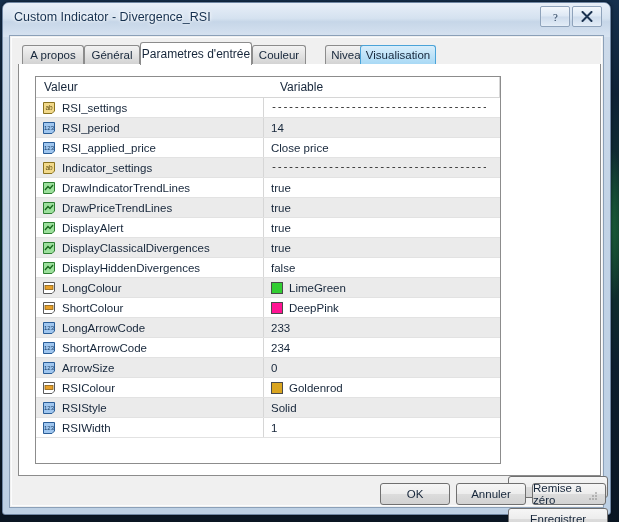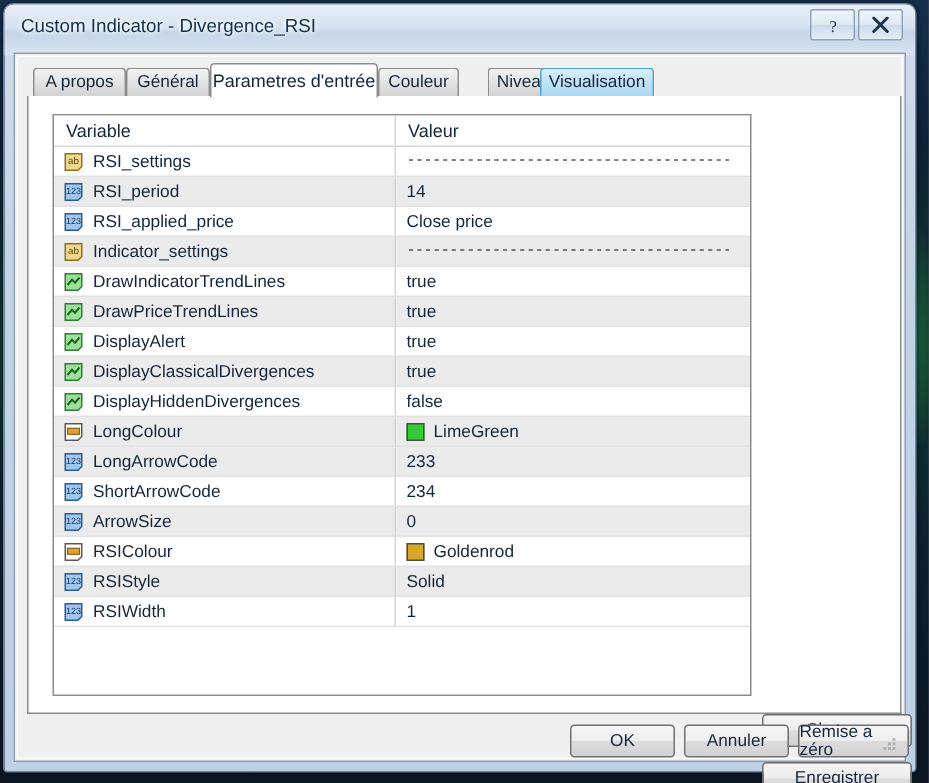--- a/index.html
+++ b/index.html
@@ -292,22 +292,22 @@
           </div>
         <div class="tab hot" style="left: 342px; width: 76px;">
             <span>Visualisation</span>
           </div>
       </div>
 
       <div id="panel">
 
         <div id="table-wrap">
           <div id="thead">
+            <div class="th col-val">Valeur</div>
             <div class="th col-var">Variable</div>
-            <div class="th col-val">Valeur</div>
           </div>
           <div id="tbody">
               <div class="trow odd">
                 <div class="cell-var">
                   <svg class="icon" viewBox="0 0 14 14">
                     <path d="M1.5 1.5 H12.5 V10 L10 12.5 H1.5 Z" fill="#f2d98a" stroke="#8a7320" stroke-width="1"></path>
                     <text x="7" y="8.6" text-anchor="middle" font-family="Liberation Sans, sans-serif" font-size="6.5" fill="#5a4a10">ab</text>
                   </svg>
                   <span>RSI_settings</span>
                 </div>
@@ -415,20 +415,33 @@
                 <div class="cell-var">
                   <svg class="icon" viewBox="0 0 14 14">
                     <path d="M1.5 1.5 H12.5 V10 L10 12.5 H1.5 Z" fill="#ffffff" stroke="#5a5a5a" stroke-width="1"></path>
                     <rect x="3" y="4.5" width="8" height="4" fill="#e8a02a" stroke="#8a5f10" stroke-width="0.8"></rect>
                   </svg>
                   <span>LongColour</span>
                 </div>
                 <div class="cell-val">
                   <span class="swatch" style="background: rgb(50, 205, 50);"></span>
                   <span>LimeGreen</span>
+                </div>
+              </div>
+              <div class="trow odd">
+                <div class="cell-var">
+                  <svg class="icon" viewBox="0 0 14 14">
+                    <path d="M1.5 1.5 H12.5 V10 L10 12.5 H1.5 Z" fill="#ffffff" stroke="#5a5a5a" stroke-width="1"></path>
+                    <rect x="3" y="4.5" width="8" height="4" fill="#e8a02a" stroke="#8a5f10" stroke-width="0.8"></rect>
+                  </svg>
+                  <span>ShortColour</span>
+                </div>
+                <div class="cell-val">
+                  <span class="swatch" style="background: rgb(255, 20, 147);"></span>
+                  <span>DeepPink</span>
                 </div>
               </div>
               <div class="trow even">
                 <div class="cell-var">
                   <svg class="icon" viewBox="0 0 14 14">
                     <path d="M1.5 1.5 H12.5 V10 L10 12.5 H1.5 Z" fill="#9fc6ef" stroke="#2a5d96" stroke-width="1"></path>
                     <text x="7" y="8.6" text-anchor="middle" font-family="Liberation Sans, sans-serif" font-size="6" fill="#14385f">123</text>
                   </svg>
                   <span>LongArrowCode</span>
                 </div>

